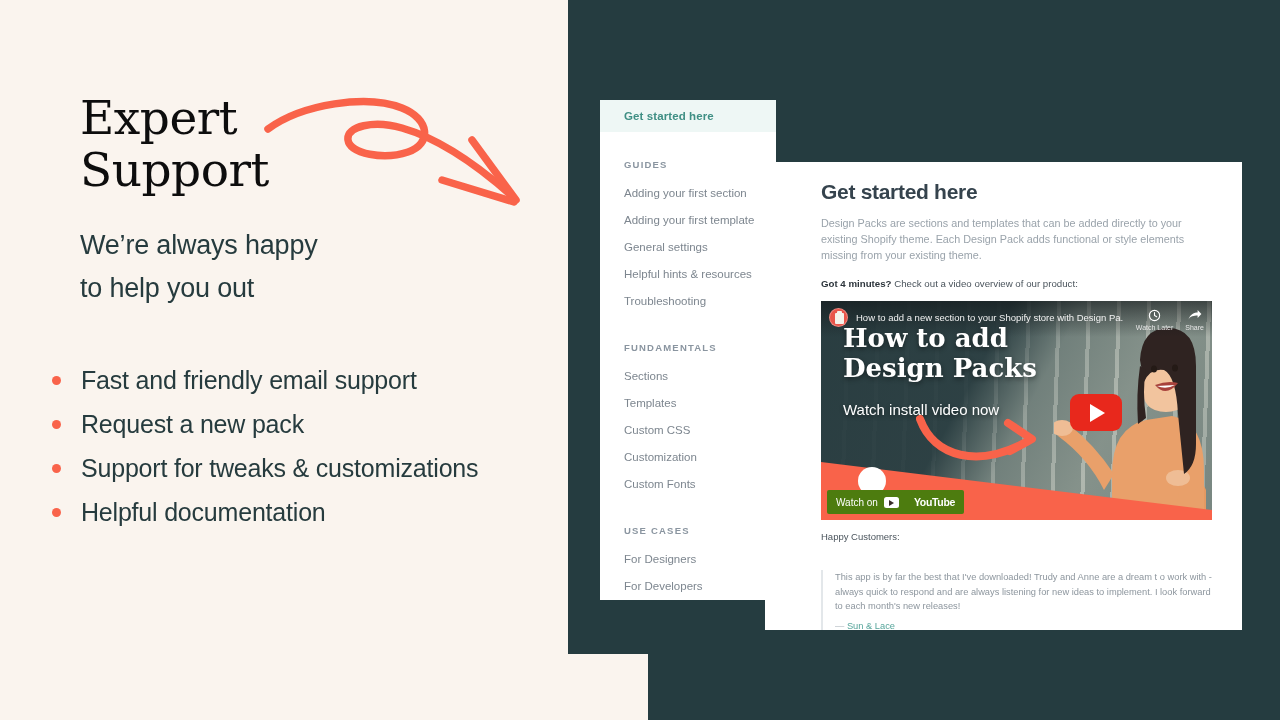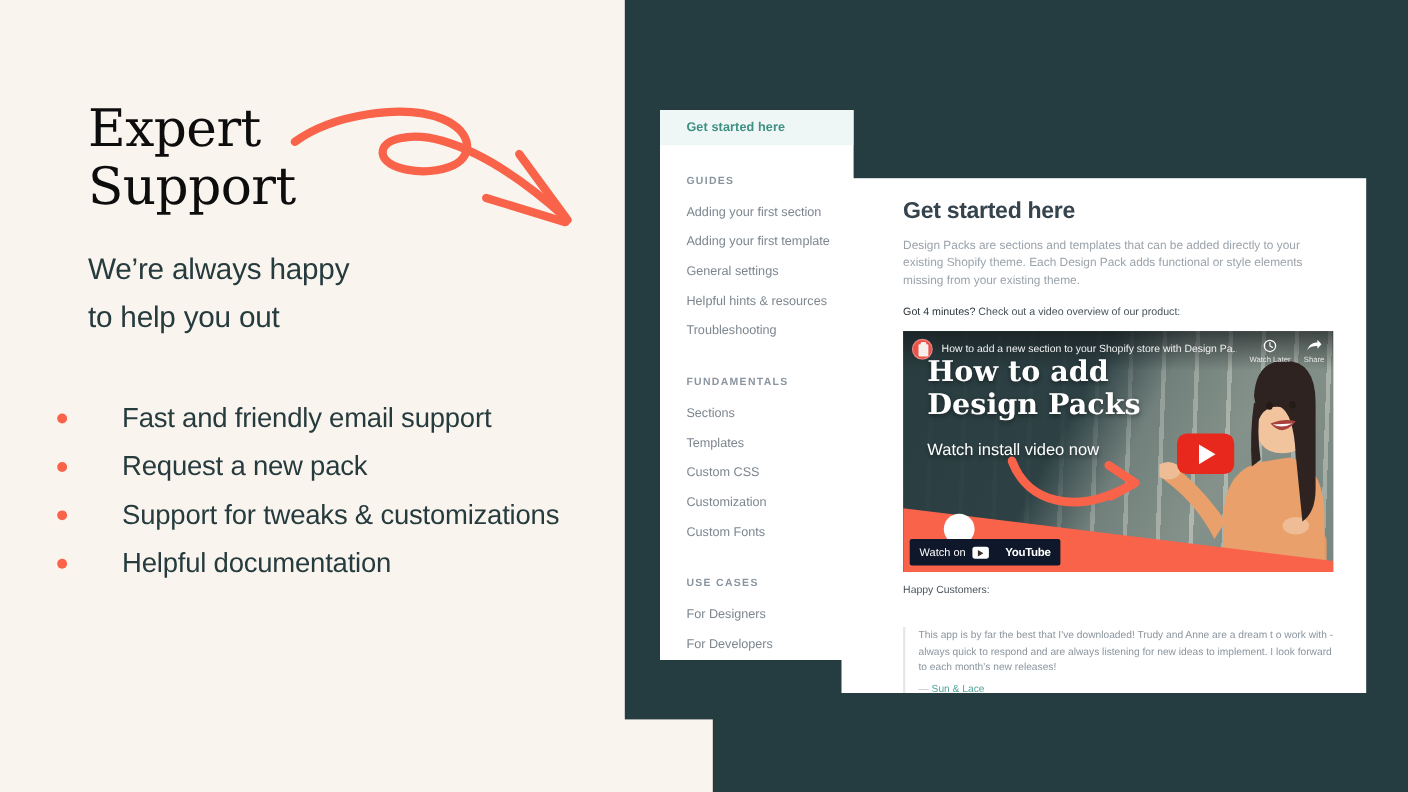--- a/index.html
+++ b/index.html
@@ -56,21 +56,20 @@
     z-index: 3;
   }
   .bullets li {
     display: flex;
     align-items: center;
     font-size: 25px;
     line-height: 44px;
     color: #263b3e;
     letter-spacing: -0.2px;
     margin-bottom: 0px;
-    gap: 30px;
   }
   .bullet-dot {
     width: 9px; height: 9px;
     border-radius: 50%;
     background: #f9634a;
     margin-right: 20px;
     flex: 0 0 auto;
   }
 
   
@@ -126,21 +125,21 @@
     font-size: 10.8px;
     line-height: 15.8px;
     color: #9aa3ab;
   }
   .doc-cta {
     margin-top: 14px;
     font-size: 9.7px;
     color: #4a545c;
     line-height: 14px;
   }
-  .doc-cta b { font-weight: 400; color: #2d353c; }
+  .doc-cta b { font-weight: 700; color: #2d353c; }
 
   
   .video {
     position: relative;
     margin-top: 10px;
     width: 391px; height: 219px;
     overflow: hidden;
     background: #2b3d42;
   }
   .vid-bg {
@@ -234,21 +233,21 @@
   }
   .vid-circle {
     position: absolute; left: 37px; bottom: 25px;
     width: 28px; height: 28px;
     border-radius: 50%;
     background: #ffffff;
   }
   .vid-badge {
     position: absolute; left: 6px; bottom: 6px;
     height: 24px;
-    background: #0f172a;
+    background: #4d7c0f;
     border-radius: 2px;
     display: flex; align-items: center;
     padding: 0 9px;
     gap: 6px;
   }
   .vid-badge .wt { font-size: 10px; color: #fff; font-weight: 400; }
   .yt-logo { display: flex; align-items: flex-end; gap: 15px; }
   .yt-box {
     width: 15px; height: 11px;
     background: #fff; border-radius: 2.5px;

